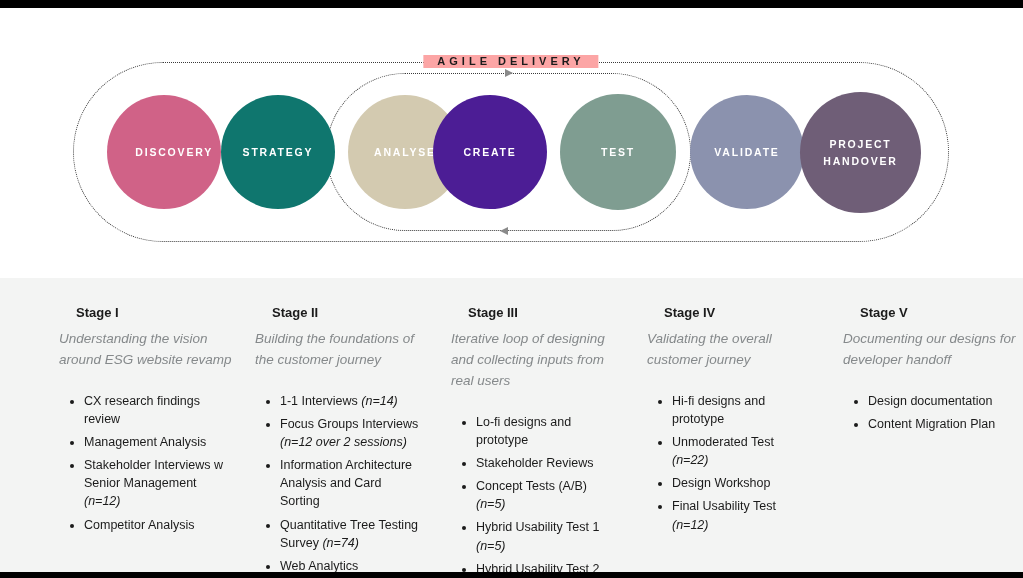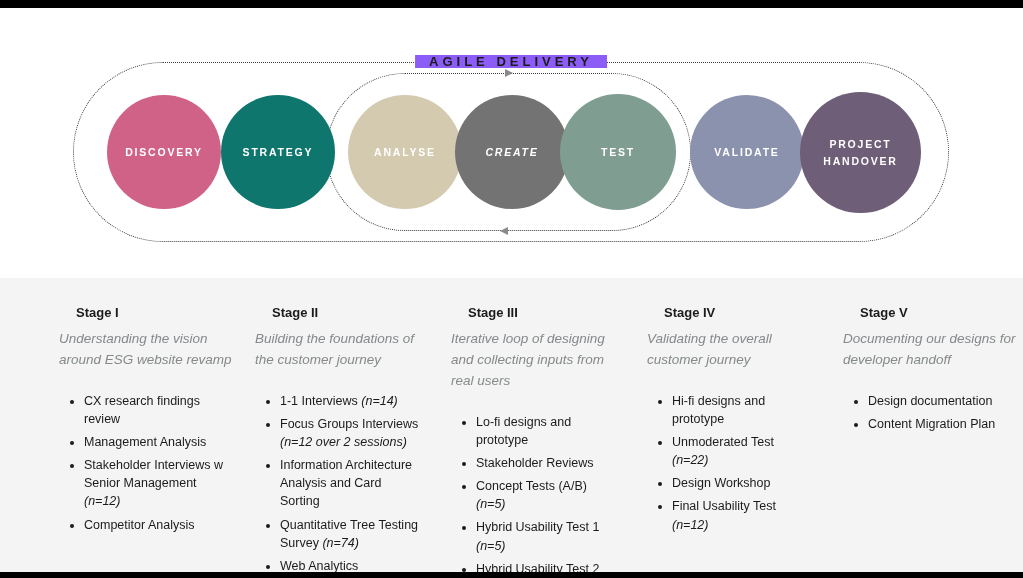--- a/index.html
+++ b/index.html
@@ -25,23 +25,23 @@
   }
   .inner-loop {
     position: absolute; left: 326px; top: 65px;
     width: 365px; height: 158px;
     border: 1px dotted #3a3a3a; border-radius: 79px;
     z-index: 1;
   }
   .agile-label {
     position: absolute; left: 511px; top: 47px;
     transform: translateX(-50%);
-    background: #8b5cf6;
+    background: #fca5a5;
     padding: 0 14px;
-    font-size: 13px; font-weight: bold; letter-spacing: 4px;
+    font-size: 11px; font-weight: bold; letter-spacing: 4px;
     color: #1b1b1b; white-space: nowrap; line-height: 13px;
     z-index: 2;
   }
   .arrow { position: absolute; width: 0; height: 0; z-index: 3; }
   .arrow-right {
     left: 505px; top: 61px;
     border-left: 8px solid #8a8a8a;
     border-top: 4px solid transparent; border-bottom: 4px solid transparent;
   }
   .arrow-left {
@@ -105,30 +105,30 @@
   <div class="bar bar-top"></div>
 
   <div class="diagram">
     <div class="outer-loop"></div>
     <div class="inner-loop"></div>
     <div class="agile-label">AGILE DELIVERY</div>
     <div class="arrow arrow-right"></div>
     <div class="arrow arrow-left"></div>
     <div class="tick-mark"></div>
     <div id="circles">
-        <div class="circle" style="left: 107px; top: 87px; width: 114px; height: 114px; background: rgb(208, 98, 135); z-index: 4;">
+        <div class="circle" style="left: 107px; top: 87px; width: 114px; height: 114px; background: rgb(208, 98, 135); z-index: 4; justify-content: flex-end;">
           <div class="phase-label">DISCOVERY</div>
         </div>
         <div class="circle" style="left: 221px; top: 87px; width: 114px; height: 114px; background: #0f766e; z-index: 5;">
           <div class="phase-label">STRATEGY</div>
         </div>
         <div class="circle" style="left: 348px; top: 87px; width: 114px; height: 114px; background: rgb(211, 202, 176); z-index: 6;">
           <div class="phase-label">ANALYSE</div>
         </div>
-        <div class="circle" style="left: 455px; top: 87px; width: 114px; height: 114px; background: #737373; z-index: 7; font-style: italic;">
+        <div class="circle" style="left: 433px; top: 87px; width: 114px; height: 114px; background: #4c1d95; z-index: 7;">
           <div class="phase-label">CREATE</div>
         </div>
         <div class="circle" style="left: 560px; top: 86px; width: 116px; height: 116px; background: rgb(127, 157, 145); z-index: 8;">
           <div class="phase-label">TEST</div>
         </div>
         <div class="circle" style="left: 690px; top: 87px; width: 114px; height: 114px; background: rgb(139, 146, 174); z-index: 9;">
           <div class="phase-label">VALIDATE</div>
         </div>
         <div class="circle" style="left: 800px; top: 84px; width: 121px; height: 121px; background: rgb(111, 94, 119); z-index: 10;">
           <div class="phase-label">PROJECT HANDOVER</div>

